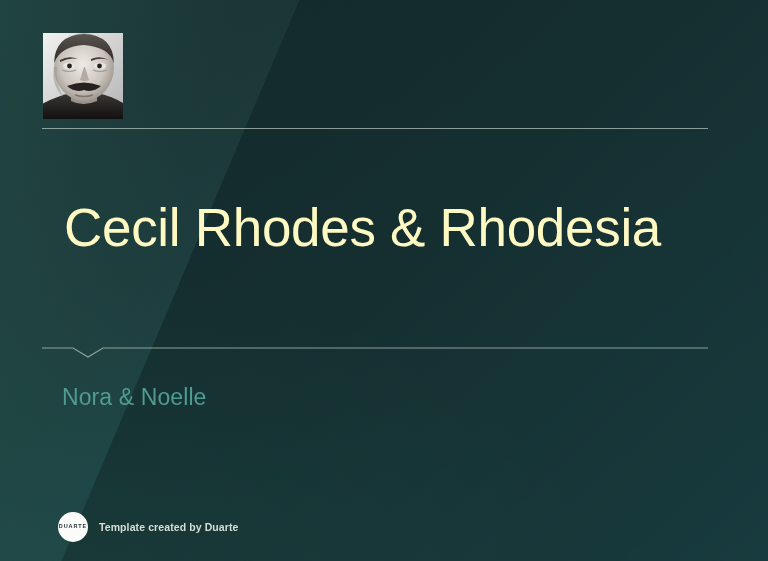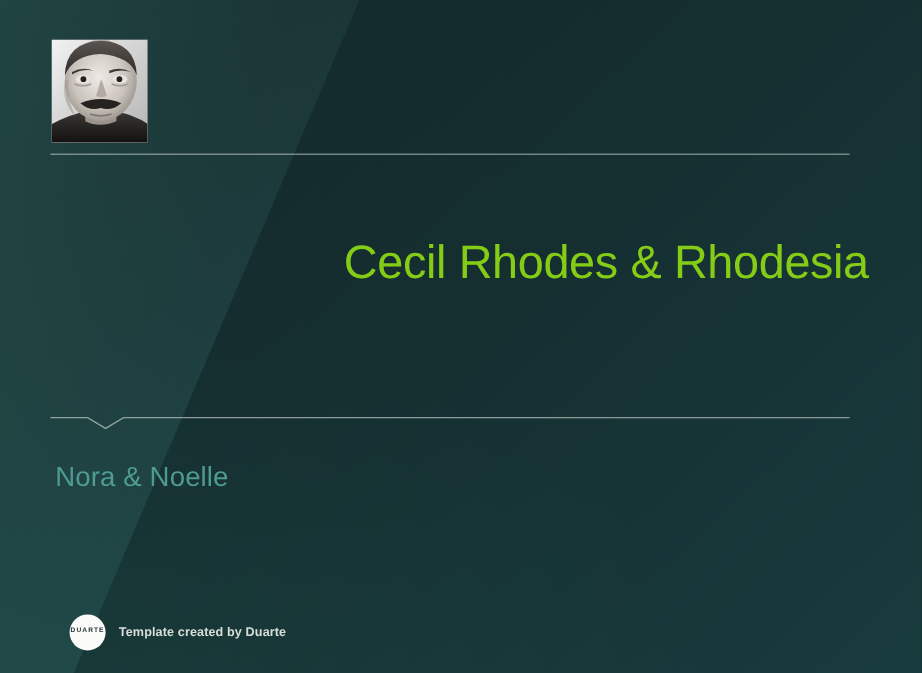--- a/index.html
+++ b/index.html
@@ -93,32 +93,31 @@
   }
   .rule-notched svg { display: block; width: 100%; height: 100%; overflow: visible; }
 
   
   .title {
     position: absolute;
     left: 64px;
     top: 198px;
     width: 660px;
     margin: 0;
-    font-size: 39px;
+    font-size: 53px;
     font-weight: 400;
     letter-spacing: -0.3px;
     line-height: 1.12;
-    color: #84cc16;
+    color: #fef9c3;
     white-space: nowrap;
-    text-align: right;
   }
 
   .subtitle {
     position: absolute;
-    left: 46px;
+    left: 62px;
     top: 384px;
     margin: 0;
     font-size: 23px;
     font-weight: 400;
     letter-spacing: 0.1px;
     color: #4f9b92;
     white-space: nowrap;
   }
 
   

